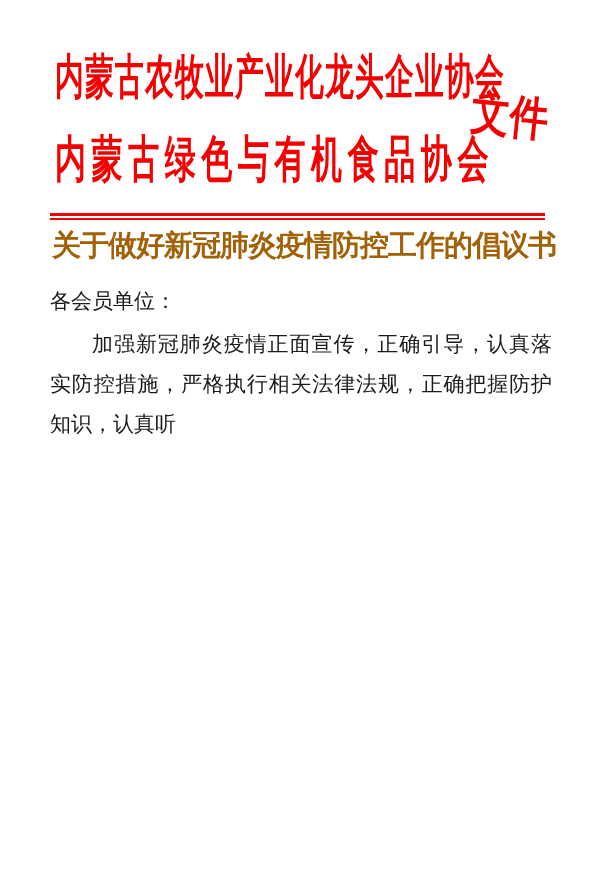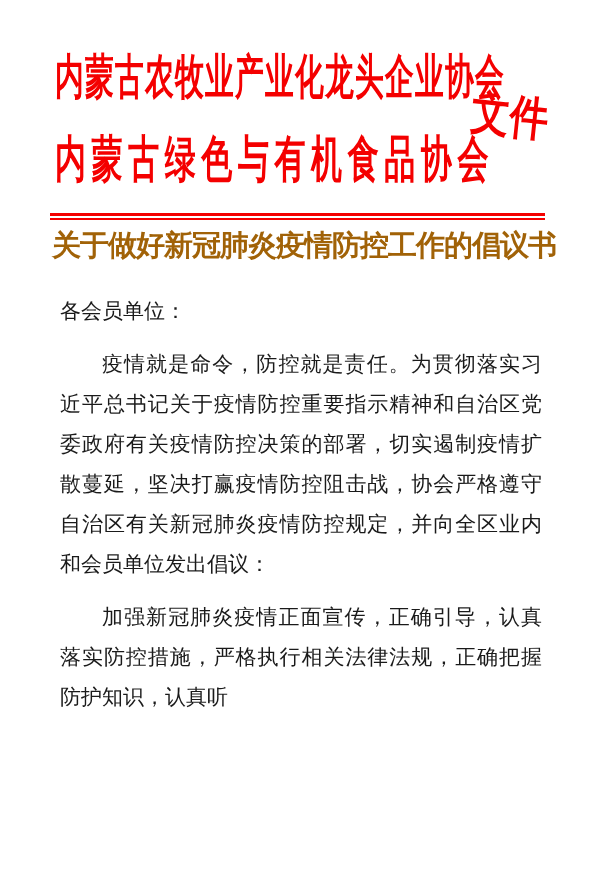--- a/index.html
+++ b/index.html
@@ -78,21 +78,21 @@
   .doc-body {
     position: absolute;
     left: 47px;
     top: 278px;
     width: 508px;
     color: #1a1a1a;
     font-size: 21px;
     line-height: 40px;
     text-align: justify;
   }
-  .doc-body p { margin: 13px; }
+  .doc-body p { margin: 3px; }
   .doc-body p.indented { text-indent: 2em; }
   .lead-bold {
     font-weight: bold;
     font-family: "DejaVu Sans", "Liberation Sans", sans-serif;
     letter-spacing: 0.5px;
   }
 </style>
 </head>
 <body>
 
@@ -107,23 +107,20 @@
   <div class="red-divider">
     <div class="bar-thick"></div>
     <div class="bar-thin"></div>
   </div>
 
   <div class="doc-title">关于做好新冠肺炎疫情防控工作的倡议书</div>
 
   <div class="doc-body">
     <p class="salutation">各会员单位：</p>
 
-    <p class="indented">
-      <span>疫情就是命令，防控就是责任。为贯彻落实习近平总书记关于疫情防控重要指示精神和自治区党委政府有关疫情防控决策的部署，切实遏制疫情扩散蔓延，坚决打赢疫情防控阻击战，协会严格遵守自治区有关新冠肺炎疫情防控规定，并向全区业内和会员单位发出倡议：</span>
-    </p>
 
 
     <p class="indented">
       <span>加强新冠肺炎疫情正面宣传，正确引导，认真落实防控措施，严格执行相关法律法规，正确把握防护知识，认真听</span>
     </p>
   </div>
 
 </div>
 
 </body></html>

